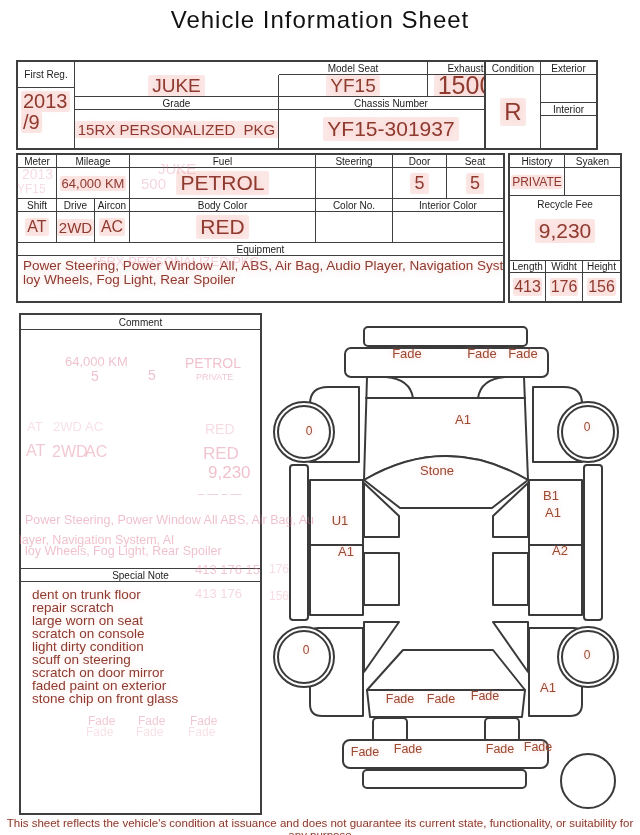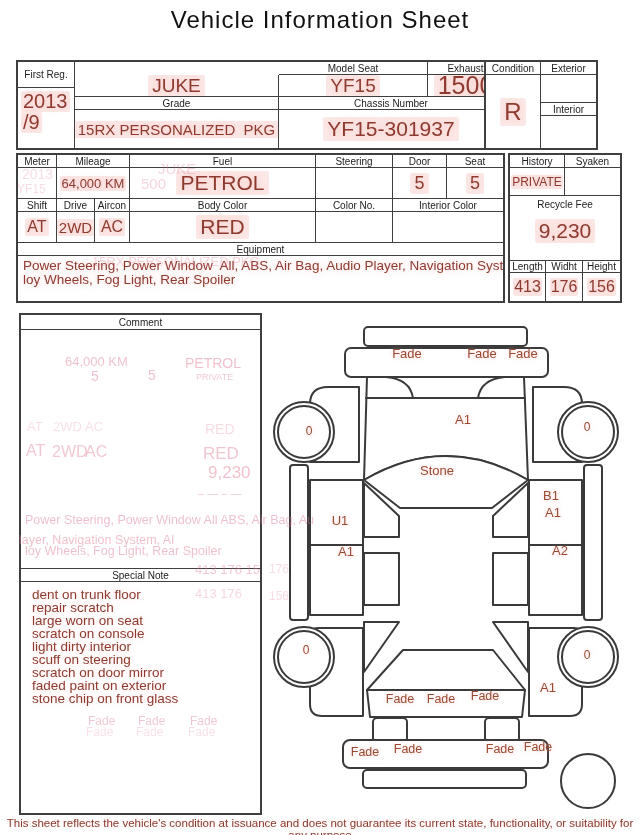--- a/index.html
+++ b/index.html
@@ -172,21 +172,21 @@
   </div>
 
   <div class="box" style="left:19px;top:313px;width:243px;height:502px;">
     <div class="cell hdr bb" style="left:0;top:0;width:239px;height:15px;">Comment</div>
     <div class="cell hdr bt bb" style="left:0;top:253px;width:239px;height:14px;">Special Note</div>
     <div style="position:absolute;left:11px;top:273px;width:225px;">
         <div class="note-line">dent on trunk floor</div>
         <div class="note-line">repair scratch</div>
         <div class="note-line">large worn on seat</div>
         <div class="note-line">scratch on console</div>
-        <div class="note-line">light dirty interior</div>
+        <div class="note-line">light dirty condition</div>
         <div class="note-line">scuff on steering</div>
         <div class="note-line">scratch on door mirror</div>
         <div class="note-line">faded paint on exterior</div>
         <div class="note-line">stone chip on front glass</div>
       </div>
   </div>
 
   <svg style="position:absolute;left:262px;top:315px;" width="378" height="500" viewBox="262 315 378 500">
 
     <rect class="shape" x="364" y="327" width="163" height="19" rx="4"></rect>

